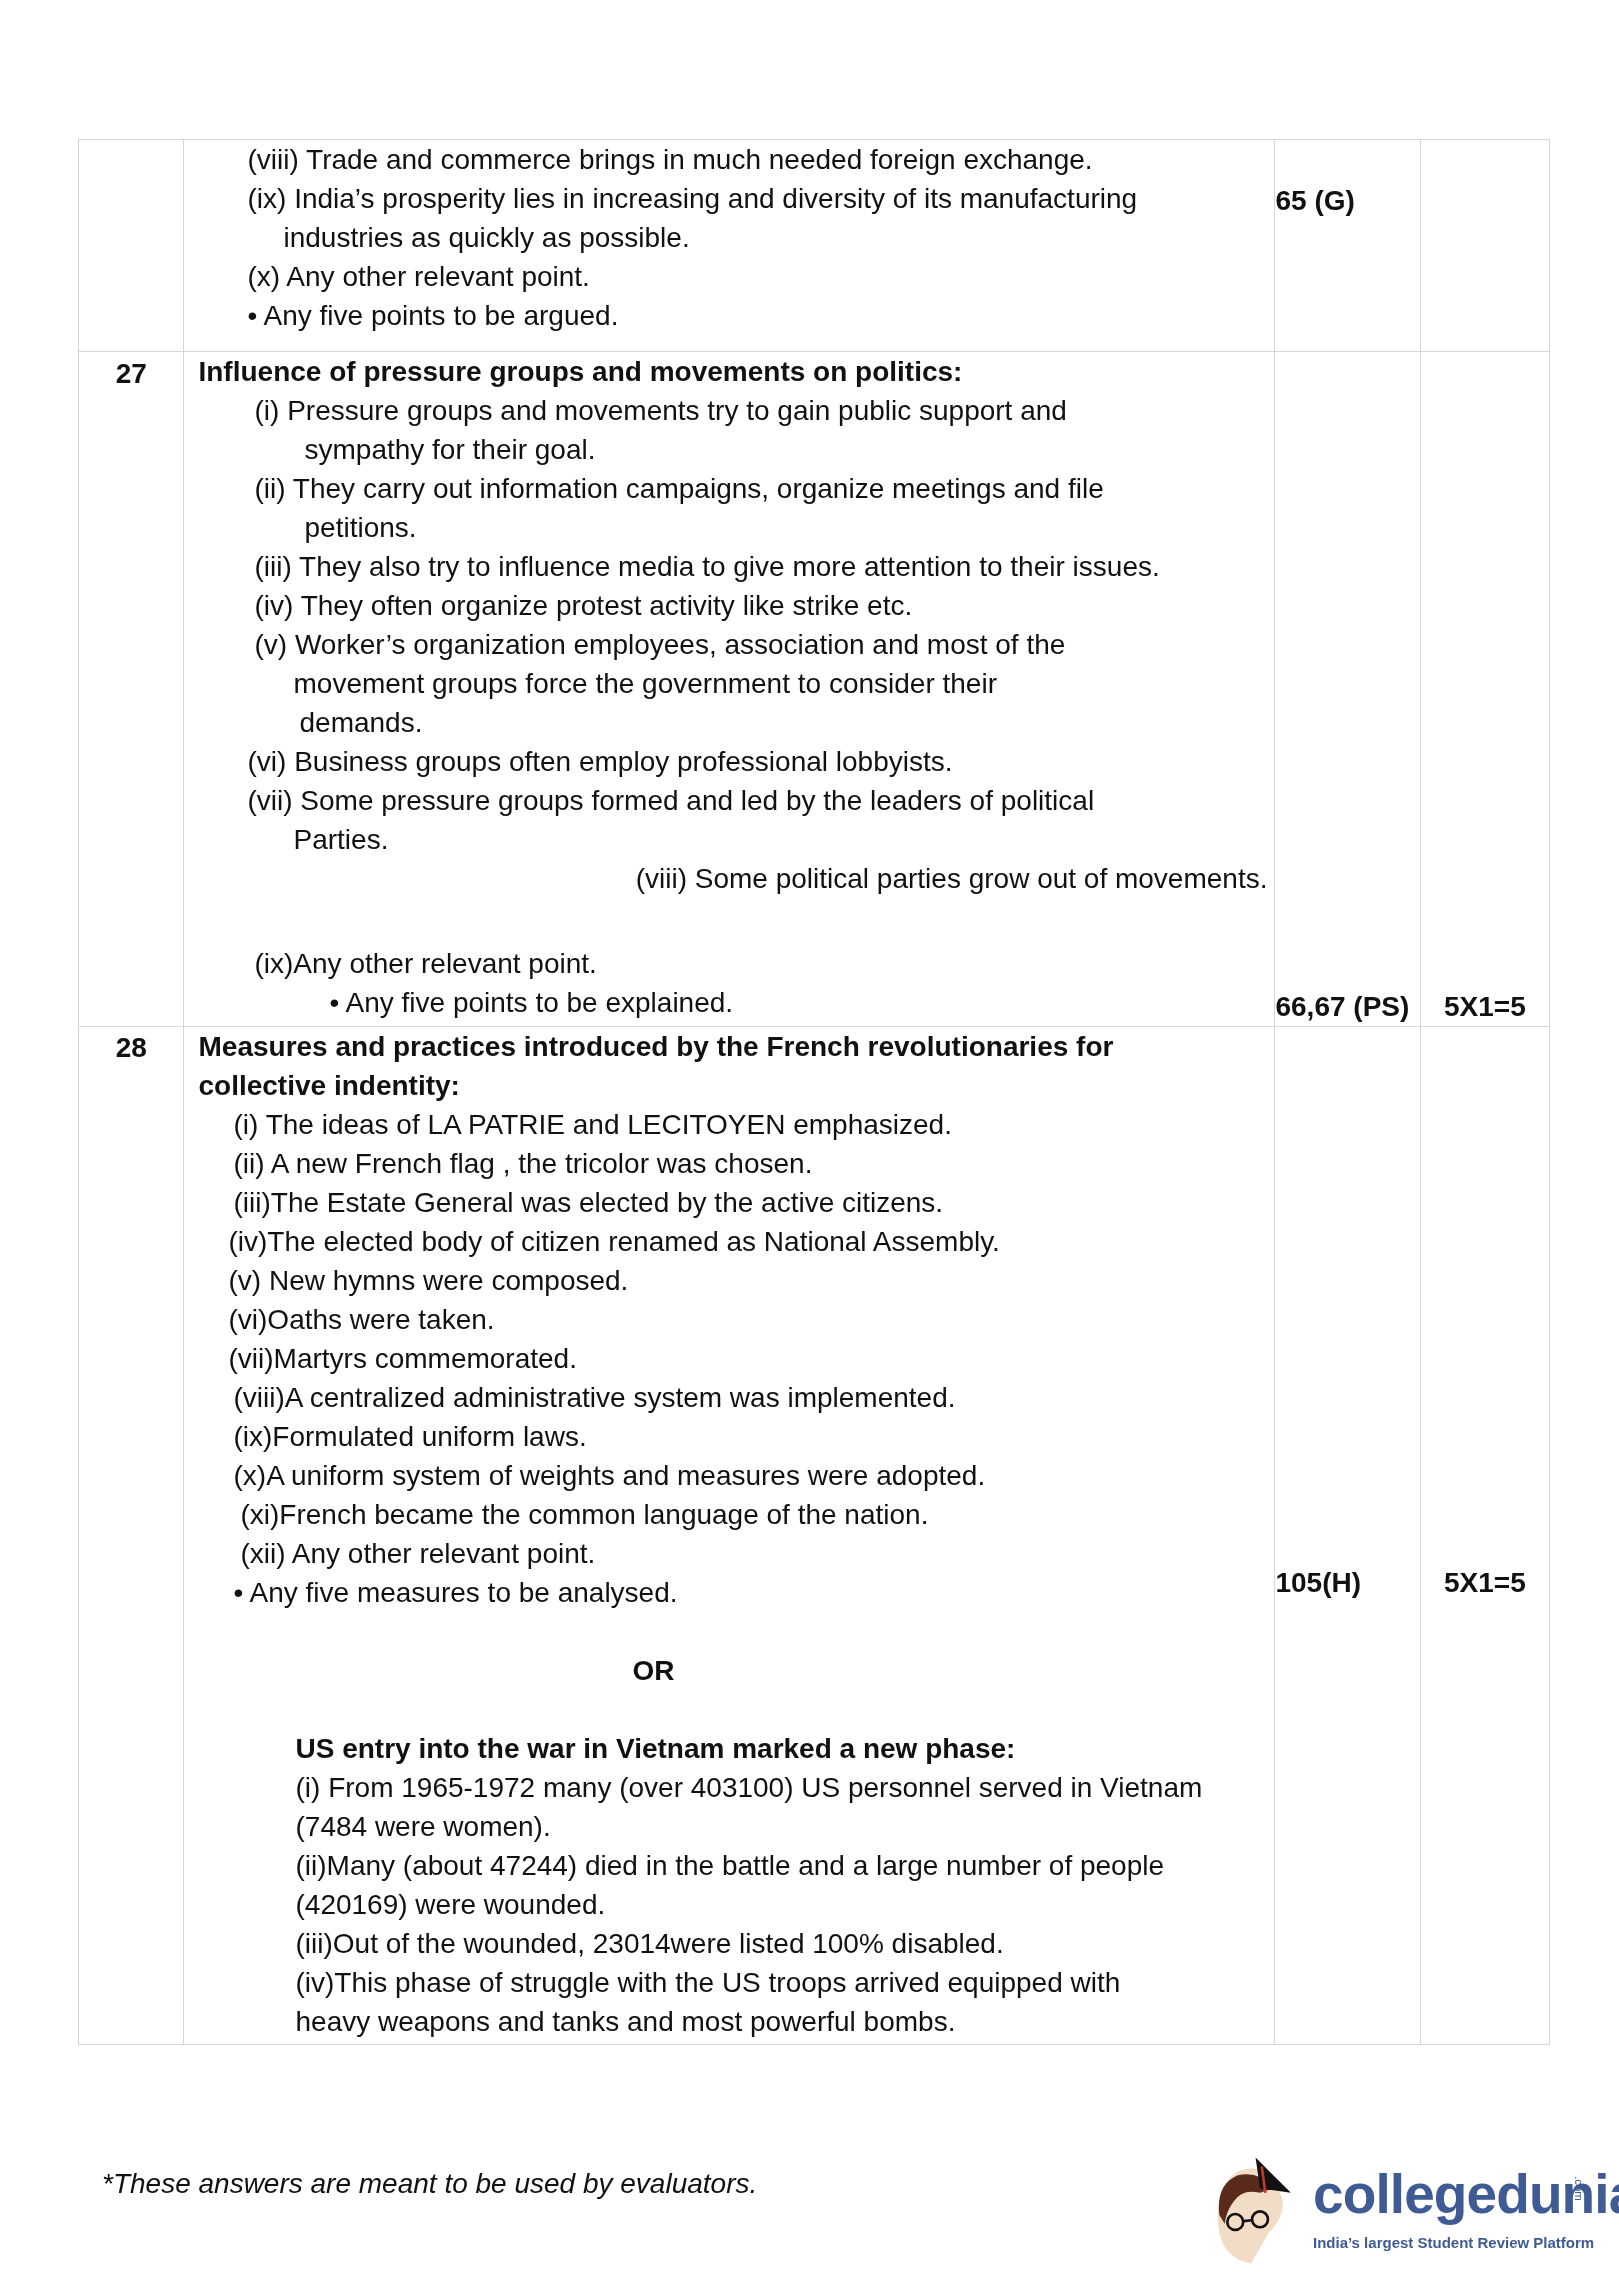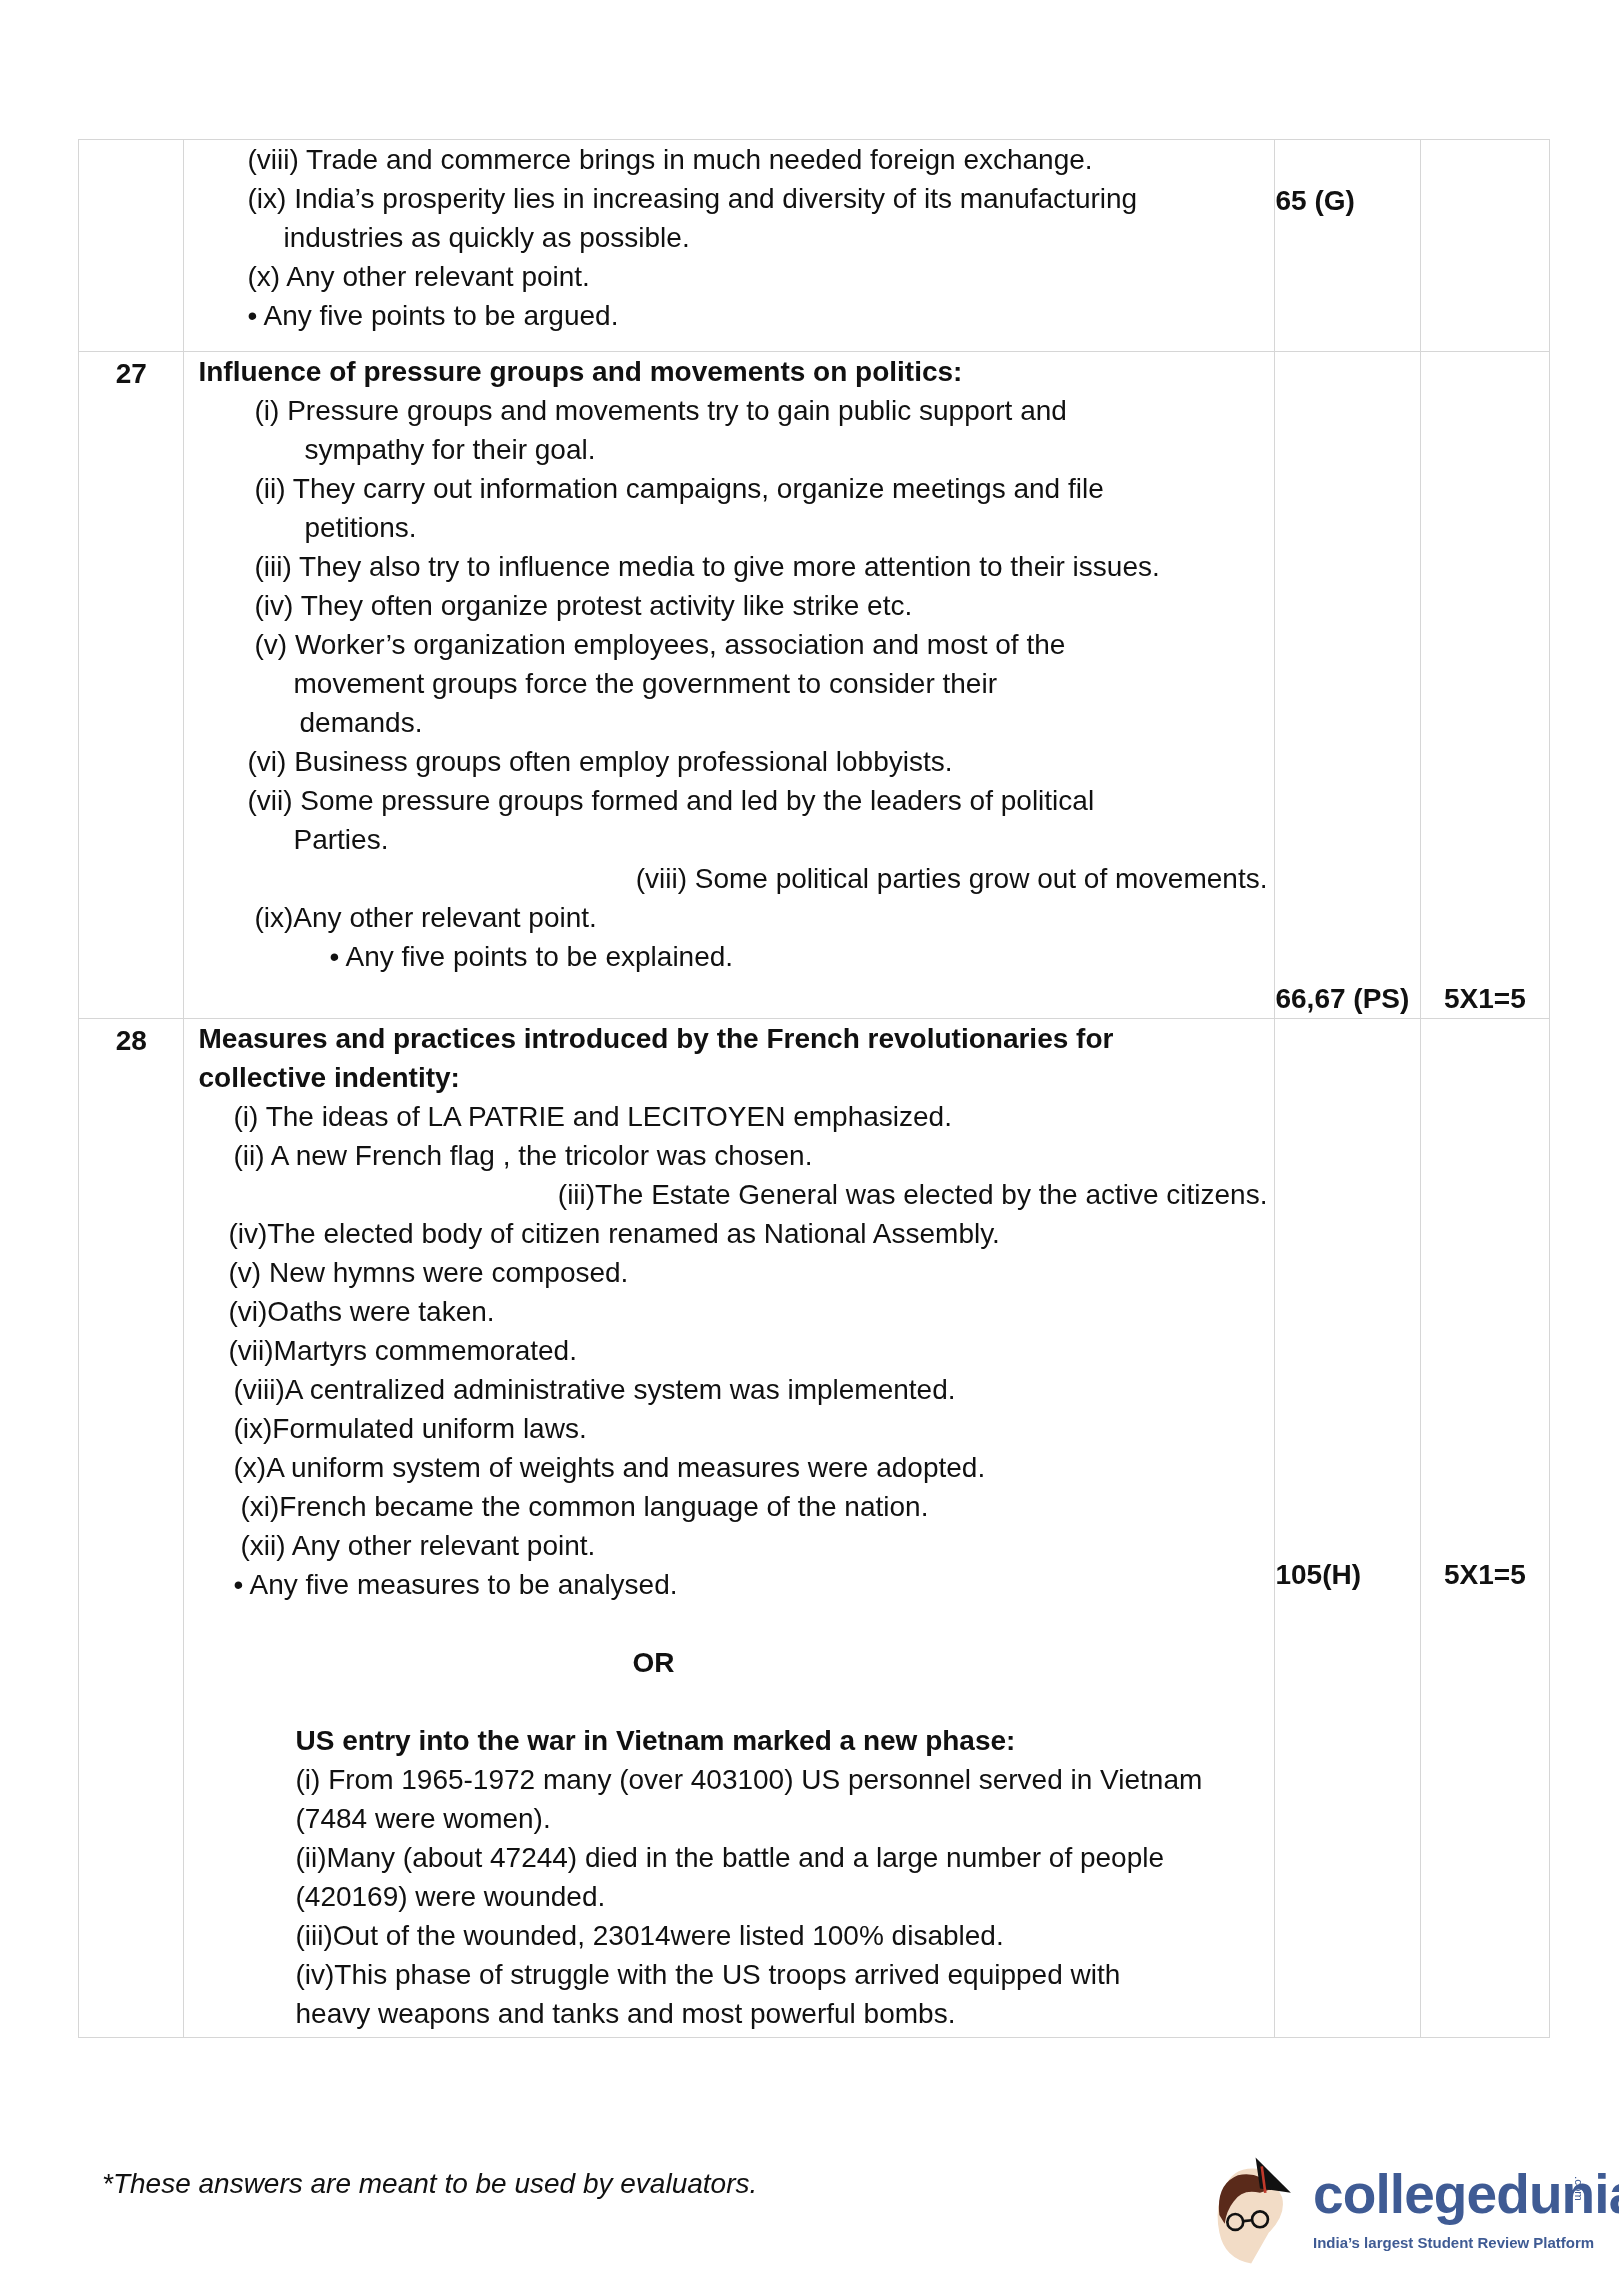--- a/index.html
+++ b/index.html
@@ -46,35 +46,35 @@
             <div class="line" style="padding-left: 106px;">petitions.</div>
             <div class="line" style="padding-left: 56px;">(iii) They also try to influence media to give more attention to their issues.</div>
             <div class="line" style="padding-left: 56px;">(iv) They often organize protest activity like strike etc.</div>
             <div class="line" style="padding-left: 56px;">(v) Worker’s organization employees, association and most of the</div>
             <div class="line" style="padding-left: 95px;">movement groups force the government to consider their</div>
             <div class="line" style="padding-left: 101px;">demands.</div>
             <div class="line" style="padding-left: 49px;">(vi) Business groups often employ professional lobbyists.</div>
             <div class="line" style="padding-left: 49px;">(vii) Some pressure groups formed and led by the leaders of political</div>
             <div class="line" style="padding-left: 95px;">Parties.</div>
             <div class="line" style="padding-left: 49px; text-align: right;">(viii) Some political parties grow out of movements.</div>
-            <div class="line" style="padding-left: 56px;">(ix)Any other relevant point.</div>
+            <div class="line" style="padding-left: 56px; margin-top: 46px;">(ix)Any other relevant point.</div>
             <div class="line" style="padding-left: 131px;">•    Any five points to be explained.</div>
           </div>
     </td>
     <td class="ref" style="vertical-align:bottom;">66,67 (PS)</td>
     <td class="mk" style="vertical-align:bottom;">5X1=5</td>
   </tr>
   <tr style="height:1013px;">
     <td class="num">28</td>
     <td class="ans">
       <div class="b" style="width:953px;"> Measures and practices introduced by the French revolutionaries for collective indentity:</div>
       <div id="ans2">
             <div class="line" style="padding-left: 35px;">(i)   The ideas of LA PATRIE and LECITOYEN emphasized.</div>
             <div class="line" style="padding-left: 35px;">(ii)  A new French flag , the tricolor was chosen.</div>
-            <div class="line" style="padding-left: 35px; text-align: right;">(iii)The Estate General was elected by the active citizens.</div>
+            <div class="line" style="padding-left: 35px;">(iii)The Estate General was elected by the active citizens.</div>
             <div class="line" style="padding-left: 30px;">(iv)The elected body of citizen renamed as National Assembly.</div>
             <div class="line" style="padding-left: 30px;">(v) New hymns were composed.</div>
             <div class="line" style="padding-left: 30px;">(vi)Oaths were taken.</div>
             <div class="line" style="padding-left: 30px;">(vii)Martyrs commemorated.</div>
             <div class="line" style="padding-left: 35px;">(viii)A centralized administrative system was implemented.</div>
             <div class="line" style="padding-left: 35px;">(ix)Formulated uniform laws.</div>
             <div class="line" style="padding-left: 35px;">(x)A uniform system of weights and measures were adopted.</div>
             <div class="line" style="padding-left: 42px;">(xi)French became the common language of the nation.</div>
             <div class="line" style="padding-left: 42px;">(xii) Any other relevant point.</div>
             <div class="line" style="padding-left: 35px;">•    Any five measures to be analysed.</div>

